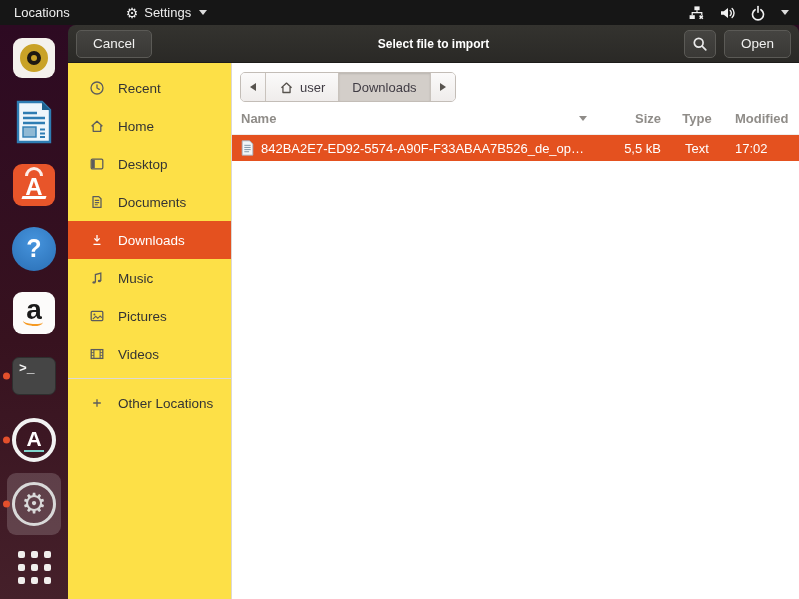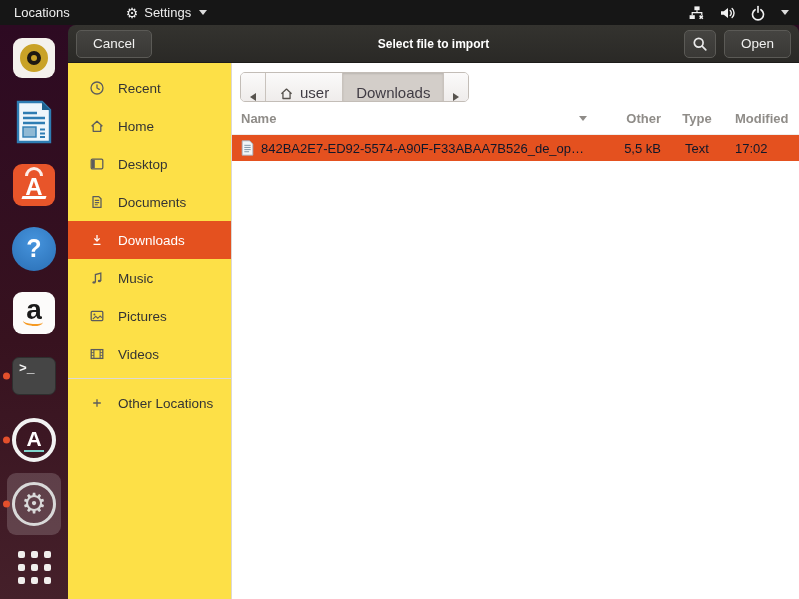--- a/index.html
+++ b/index.html
@@ -97,39 +97,39 @@
   .sb-item.selected svg { color:#ffffff; }
   .sb-sep { border-top:1px solid #ddd9d5; margin:5px 0; }
 
   .filearea { flex:1; display:flex; flex-direction:column; min-width:0; }
 
   
   .pathbar { display:flex; align-items:center; margin:9px 0 0 8px; }
   .pb-group { display:inline-flex; border:1px solid #c3bdb7; border-radius:5px; overflow:hidden; background:#f4f2f1; }
   .pb-btn {
     background:linear-gradient(180deg,#fbfafa,#efeceb);
-    color:#403c44; font-size:15px; height:28px; padding:0 13px;
-    display:flex; align-items:flex-end; gap:6px; border-left:1px solid #c9c3bd; cursor:pointer;
+    color:#403c44; font-size:13px; height:28px; padding:0 13px;
+    display:flex; align-items:center; gap:6px; border-left:1px solid #c9c3bd; cursor:pointer;
   }
   .pb-btn:first-child { border-left:none; }
   .pb-btn.current { background:#d3cec9; box-shadow:inset 0 1px 2px rgba(0,0,0,.12); }
   .pb-arrow { padding:0 9px; }
   .tri-left { width:0; height:0; border-top:4.5px solid transparent; border-bottom:4.5px solid transparent; border-right:6px solid #57534e; }
   .tri-right { width:0; height:0; border-top:4.5px solid transparent; border-bottom:4.5px solid transparent; border-left:6px solid #57534e; }
   .pb-home svg { color:#57534e; }
 
   
   .list-header { display:flex; align-items:flex-start; height:24px; margin-top:9px; border-bottom:1px solid #efedeb; color:#8f8c88; font-size:13px; font-weight:bold; }
   .col-name { flex:1; display:flex; align-items:center; min-width:0; padding-left:9px; }
   .col-size { width:72px; text-align:right; padding-right:8px; flex:0 0 auto; }
   .col-type { width:56px; text-align:center; flex:0 0 auto; }
   .col-mod  { width:74px; padding-left:10px; flex:0 0 auto; }
   .sort-tri { margin-left:auto; margin-right:10px; width:0; height:0; border-left:4.5px solid transparent; border-right:4.5px solid transparent; border-top:5.5px solid #8f8c88; }
   .file-row { display:flex; align-items:center; height:26px; font-size:13px; color:#2f2f2f; cursor:pointer; }
-  .file-row.selected { background:#e4511f; color:#0f172a; }
+  .file-row.selected { background:#e4511f; color:#ffffff; }
   .fr-name { flex:1; display:flex; align-items:center; gap:7px; min-width:0; padding-left:9px; }
   .fr-name .fname { white-space:nowrap; overflow:hidden; }
   .file-row svg { flex:0 0 auto; }
 </style>
 </head>
 <body>
 
 <div class="screen">
 
   <div class="topbar">
@@ -334,21 +334,21 @@
                 <span class="tri-right"></span>
               </div>
             </div>
           </div>
 
           <div class="list-header">
             <div class="col-name">
               <span>Name</span>
               <span class="sort-tri"></span>
             </div>
-            <div class="col-size">Other</div>
+            <div class="col-size">Size</div>
             <div class="col-type">Type</div>
             <div class="col-mod">Modified</div>
           </div>
 
           <div class="file-row selected">
             <div class="fr-name">
               <svg width="13" height="16" viewBox="0 0 12 15">
                 <path d="M1 .8h7l3 3v10.4H1z" fill="#f2f5f7" stroke="#9fb4c4" stroke-width="0.8"></path>
                 <path d="M3 5h6M3 7h6M3 9h6M3 11h4.5" stroke="#7d93a5" stroke-width="0.9"></path>
               </svg>

